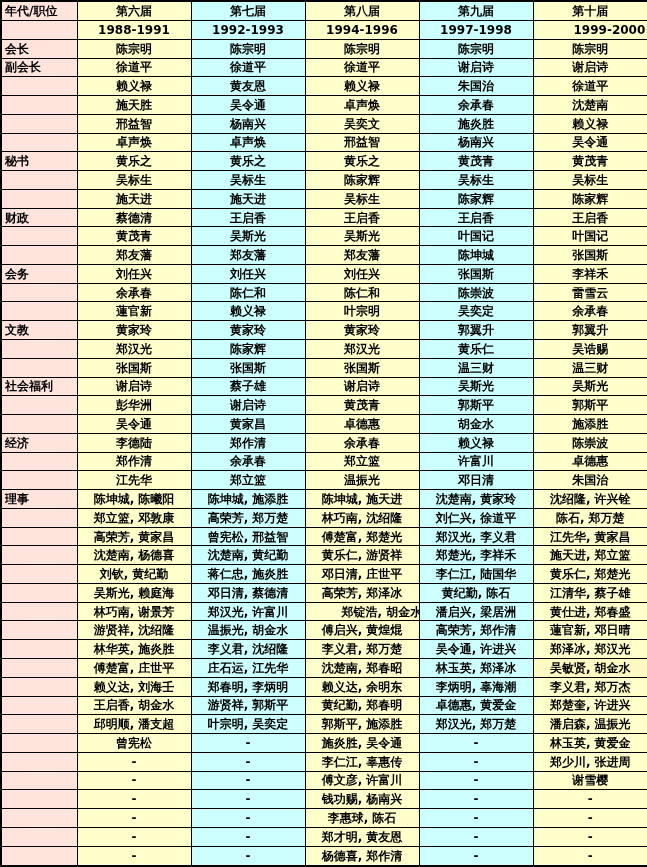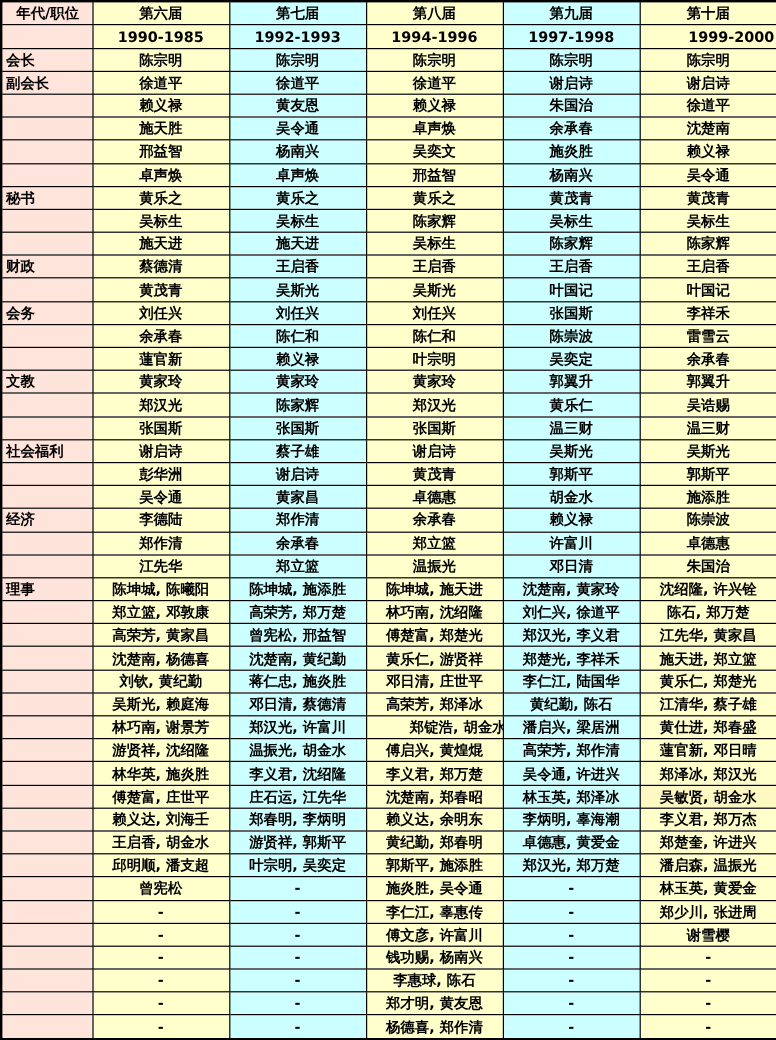--- a/index.html
+++ b/index.html
@@ -37,30 +37,30 @@
     <colgroup>
       <col style="width:76px">
       <col style="width:114px">
       <col style="width:114px">
       <col style="width:114px">
       <col style="width:114px">
       <col style="width:115px">
     </colgroup>
     <tbody id="tbody">
         <tr>
-          <td class="lbl" style="background: rgb(255, 228, 220); text-align: center;">年代/职位</td>
+          <td class="lbl" style="background: rgb(255, 228, 220);">年代/职位</td>
           <td style="background: rgb(255, 255, 204);">第六届</td>
           <td style="background: rgb(204, 255, 255);">第七届</td>
           <td style="background: rgb(255, 255, 204);">第八届</td>
           <td style="background: rgb(204, 255, 255);">第九届</td>
           <td style="background: rgb(255, 255, 204);">第十届</td>
         </tr>
         <tr>
           <td class="lbl" style="background: rgb(255, 228, 220);"></td>
-          <td style="background: rgb(255, 255, 204);">1990-1985</td>
+          <td style="background: rgb(255, 255, 204);">1988-1991</td>
           <td style="background: rgb(204, 255, 255);">1992-1993</td>
           <td style="background: rgb(255, 255, 204);">1994-1996</td>
           <td style="background: rgb(204, 255, 255);">1997-1998</td>
           <td style="background: rgb(255, 255, 204); padding-left: 40px;">1999-2000</td>
         </tr>
         <tr>
           <td class="lbl" style="background: rgb(255, 228, 220);">会长</td>
           <td style="background: rgb(255, 255, 204);">陈宗明</td>
           <td style="background: rgb(204, 255, 255);">陈宗明</td>
           <td style="background: rgb(255, 255, 204);">陈宗明</td>
@@ -141,20 +141,28 @@
         </tr>
         <tr>
           <td class="lbl" style="background: rgb(255, 228, 220);"></td>
           <td style="background: rgb(255, 255, 204);">黄茂青</td>
           <td style="background: rgb(204, 255, 255);">吴斯光</td>
           <td style="background: rgb(255, 255, 204);">吴斯光</td>
           <td style="background: rgb(204, 255, 255);">叶国记</td>
           <td style="background: rgb(255, 255, 204);">叶国记</td>
         </tr>
         <tr>
+          <td class="lbl" style="background: rgb(255, 228, 220);"></td>
+          <td style="background: rgb(255, 255, 204);">郑友藩</td>
+          <td style="background: rgb(204, 255, 255);">郑友藩</td>
+          <td style="background: rgb(255, 255, 204);">郑友藩</td>
+          <td style="background: rgb(204, 255, 255);">陈坤城</td>
+          <td style="background: rgb(255, 255, 204);">张国斯</td>
+        </tr>
+        <tr>
           <td class="lbl" style="background: rgb(255, 228, 220);">会务</td>
           <td style="background: rgb(255, 255, 204);">刘任兴</td>
           <td style="background: rgb(204, 255, 255);">刘任兴</td>
           <td style="background: rgb(255, 255, 204);">刘任兴</td>
           <td style="background: rgb(204, 255, 255);">张国斯</td>
           <td style="background: rgb(255, 255, 204);">李祥禾</td>
         </tr>
         <tr>
           <td class="lbl" style="background: rgb(255, 228, 220);"></td>
           <td style="background: rgb(255, 255, 204);">余承春</td>

